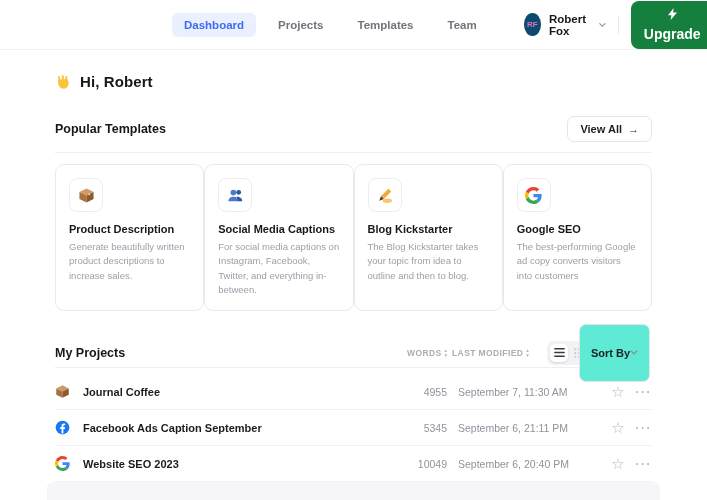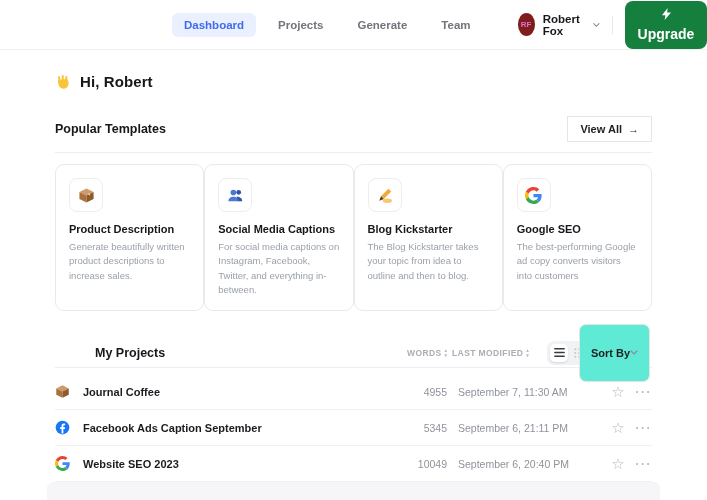--- a/index.html
+++ b/index.html
@@ -8,57 +8,57 @@
 
   
   .topbar { height:50px; display:flex; align-items:center; padding:0 54px 0 55px;
     border-bottom:1px solid #EEF0F2; background:#fff;gap:35px; }
   .logo { width:20px; height:20px; display:block; cursor:pointer; }
   nav.mainnav { display:flex; align-items:center; gap:10px; margin-left:82px; }
   .nav-item { font-size:11.5px; font-weight:600; color:#71747B; padding:6px 12px;
     border-radius:6px; cursor:pointer; white-space:nowrap; }
   .nav-item.active { color:#3E6BF0; background:#EAF0FD; }
   .topbar-right { margin-left:auto; display:flex; align-items:center; }
-  .avatar { width:23px; height:23px; border-radius:50%; background:#7f1d1d; color:#E06FCB;
+  .avatar { width:23px; height:23px; border-radius:50%; background:#0c4a6e; color:#E06FCB;
     font-size:8px; font-weight:700; display:flex; align-items:center; justify-content:center;
     cursor:pointer; }
   .user-name { font-size:11.5px; font-weight:700; margin-left:8px; cursor:pointer; }
   .chev { margin-left:5px; cursor:pointer; }
   .v-divider { width:1px; height:18px; background:#E7E8EB; margin:0 12px; }
   .upgrade-btn { display:flex; align-items:center; gap:6px; background:#15803d; color:#fff;
     border:none; font-family:inherit; font-size:14px; font-weight:600; padding:7px 13px;
     border-radius:8px; cursor:pointer;flex-direction:column; }
 
   
   main { padding:0 55px; }
   .greeting { display:flex; align-items:center; gap:9px; margin-top:23px; }
   .greeting h1 { font-size:15px; font-weight:700; letter-spacing:.1px; }
 
   section.popular { margin-top:26px; }
   .sec-head { display:flex; align-items:center; justify-content:space-between;
     padding-bottom:10px; border-bottom:1px solid #EDEEF1; }
   .sec-head h2 { font-size:12.5px; font-weight:700; }
   .view-all { display:flex; align-items:center; gap:6px; background:#fff;
-    border:1px solid #E4E5E9; border-radius:0; padding:6px 12px; font-family:inherit;
+    border:1px solid #E4E5E9; border-radius:7px; padding:6px 12px; font-family:inherit;
     font-size:11px; font-weight:600; color:#1E1F23; cursor:pointer; }
   .view-all .arr { color:#6F7publicity278; font-size:11px; }
 
   .cards { display:grid; grid-template-columns:repeat(4,1fr); gap:0; margin-top:11px; }
   .card { border:1px solid #E9EAED; border-radius:9px; padding:13px; background:#fff;
     cursor:pointer; min-height:96px; }
   .icon-box { width:34px; height:34px; border:1px solid #EDEDF0; border-radius:8px;
     display:flex; align-items:center; justify-content:center; }
   .card h3 { font-size:11px; font-weight:700; margin:11px 0 5px; }
   .card p { font-size:9.5px; line-height:1.5; color:#9BA1A9; }
 
   
   section.projects { margin-top:27px; }
   .projects-head { position:relative; height:30px; display:flex; align-items:center;
     border-bottom:1px solid #EDEEF1; }
-  .projects-head h2 { font-size:12.5px; font-weight:700;margin-left:40px; }
+  .projects-head h2 { font-size:12.5px; font-weight:700; }
   .col-label { position:absolute; top:50%; transform:translateY(-50%);
     display:flex; align-items:center; gap:3px; font-size:8.5px; font-weight:600;
     letter-spacing:.4px; color:#A9ADB4; cursor:pointer; white-space:nowrap; }
   .col-words { left:352px; } .col-modified { left:397px; }
   .sorticon { display:flex; flex-direction:column; line-height:4.5px; font-size:5px;
     color:#B9BCC2; }
   .view-toggle { position:absolute; left:492px; top:50%; transform:translateY(-50%);
     display:flex; gap:2px; background:#F1F2F4; border-radius:7px; padding:3px; }
   .vt-btn { width:18px; height:18px; border:none; background:transparent; border-radius:5px;
     display:flex; align-items:center; justify-content:center; cursor:pointer; }
@@ -86,21 +86,21 @@
 </head>
 <body>
 
 <header class="topbar">
   <svg class="logo" viewBox="0 0 24 24">
     <path d="M3.5 21.5V2.5h5.2l6.6 9.6V2.5h5.2v19h-5.2L8.7 11.9v9.6z" fill="#3E6BF0"></path>
   </svg>
   <nav class="mainnav">
     <a class="nav-item active">Dashboard</a>
     <a class="nav-item">Projects</a>
-    <a class="nav-item">Generate</a>
+    <a class="nav-item">Templates</a>
     <a class="nav-item">Team</a>
   </nav>
   <div class="topbar-right">
     <div class="avatar">RF</div>
     <span class="user-name">Robert Fox</span>
     <svg class="chev" width="9" height="6" viewBox="0 0 9 6">
       <path d="M1 1.2l3.5 3.5L8 1.2" fill="none" stroke="#8A8D94" stroke-width="1.4" stroke-linecap="round"></path>
     </svg>
     <div class="v-divider"></div>
     <button class="upgrade-btn">

